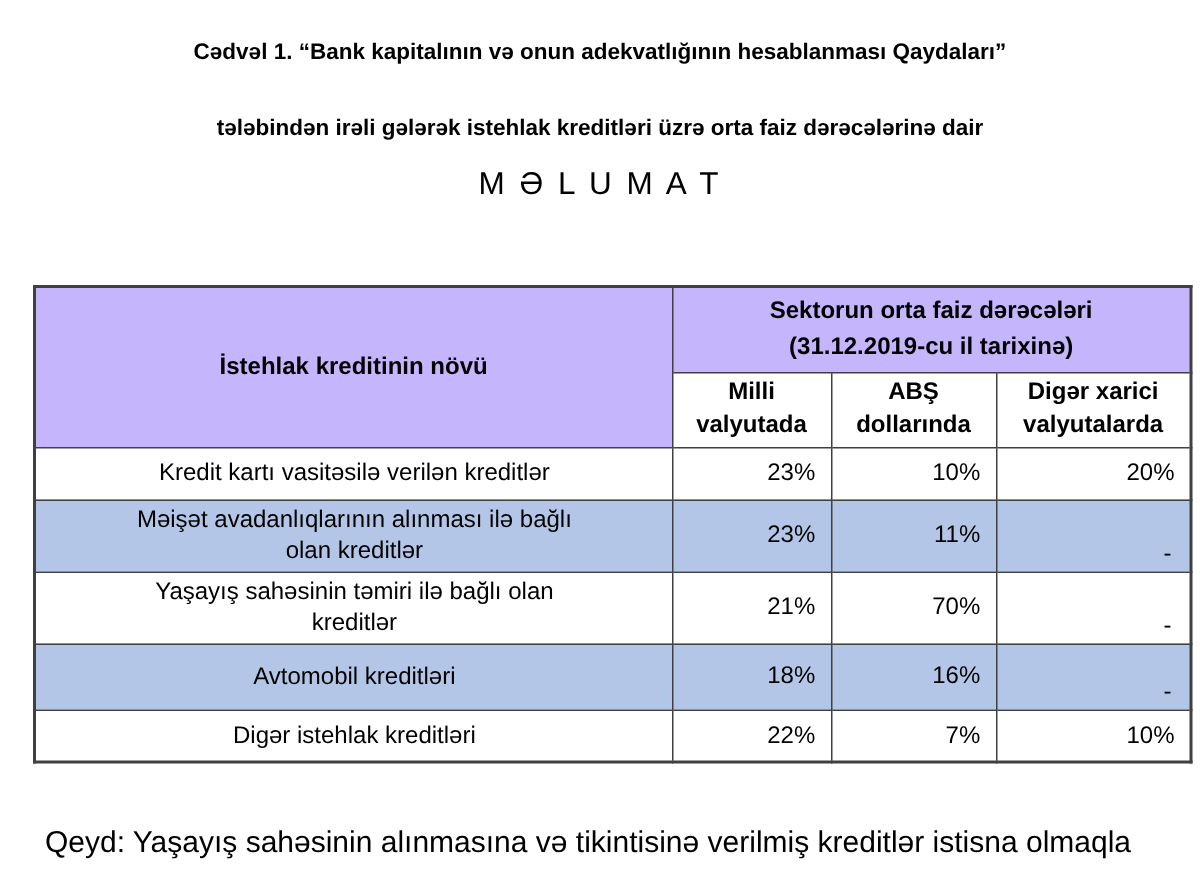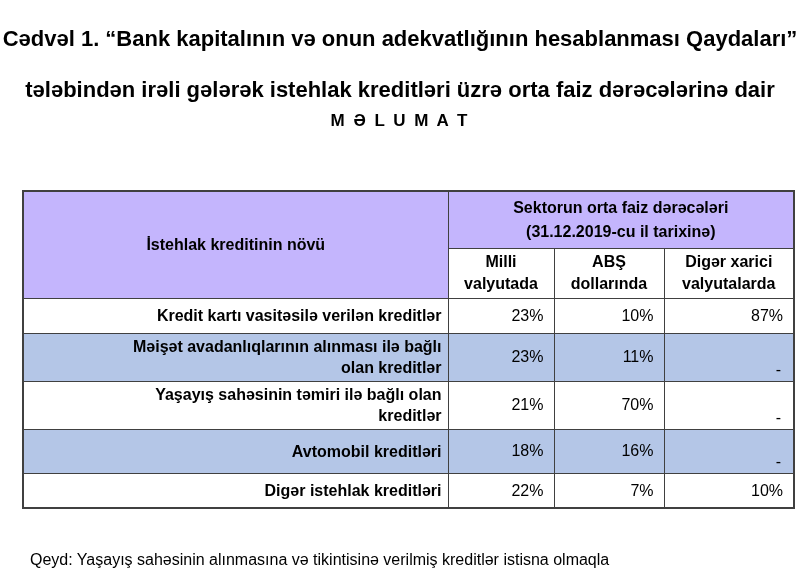--- a/index.html
+++ b/index.html
@@ -9,34 +9,34 @@
     background: #ffffff;
     color: #000000;
     font-family: "Liberation Sans", sans-serif;
     overflow: hidden;
   }
   .title-line {
     position: absolute;
     left: 0;
     width: 800px;
     text-align: center;
-    font-size: 22px;
+    font-size: 15px;
     font-weight: bold;
     white-space: nowrap;
   }
   .title-line1 { top: 26px; }
   .title-line2 { top: 77px; }
   .doc-heading {
     position: absolute;
     top: 111px;
     left: 0;
     width: 800px;
     text-align: center;
-    font-size: 17px;
-    font-weight: bold;
+    font-size: 21px;
+    font-weight: normal;
     letter-spacing: 2px;
   }
   table.rates {
     position: absolute;
     left: 22px;
     top: 190px;
     width: 771px;
     border-collapse: collapse;
     table-layout: fixed;
     border: 2px solid #404040;
@@ -54,22 +54,22 @@
     line-height: 1.5;
   }
   th.subh {
     background: #ffffff;
     font-weight: bold;
     vertical-align: middle;
     white-space: pre-line;
     line-height: 1.4;
   }
   td.lbl {
-    font-weight: bold;
-    text-align: right;
+    font-weight: normal;
+    text-align: center;
     vertical-align: middle;
     padding: 2px 6px 2px 7px;
     line-height: 1.35;
     white-space: pre-line;
   }
   td.num {
     font-weight: normal;
     text-align: right;
     vertical-align: middle;
     padding-right: 10px;
@@ -78,21 +78,21 @@
   td.dash {
     vertical-align: bottom;
     padding-bottom: 2px;
     padding-right: 12px;
   }
   tr.alt td { background: #B4C6E7; }
   .footnote {
     position: absolute;
     top: 551px;
     left: 30px;
-    font-size: 16px;
+    font-size: 20px;
     font-weight: normal;
     white-space: nowrap;
   }
 </style>
 </head>
 <body>
 
 <div class="title-line title-line1">Cədvəl 1. “Bank kapitalının və onun adekvatlığının hesablanması Qaydaları”</div>
 <div class="title-line title-line2">tələbindən irəli gələrək istehlak kreditləri üzrə orta faiz dərəcələrinə dair</div>
 <div class="doc-heading">M Ə L U M A T</div>
@@ -117,21 +117,21 @@
 dollarında</th>
       <th class="subh">Digər xarici
 valyutalarda</th>
     </tr>
   </thead>
   <tbody>
     <tr style="height:35px">
       <td class="lbl">Kredit kartı vasitəsilə verilən kreditlər</td>
       <td class="num">23%</td>
       <td class="num">10%</td>
-      <td class="num">87%</td>
+      <td class="num">20%</td>
     </tr>
     <tr class="alt" style="height:39px">
       <td class="lbl">Məişət avadanlıqlarının alınması ilə bağlı
 olan kreditlər</td>
       <td class="num">23%</td>
       <td class="num">11%</td>
       <td class="num dash">-</td>
     </tr>
     <tr style="height:40px">
       <td class="lbl">Yaşayış sahəsinin təmiri ilə bağlı olan

